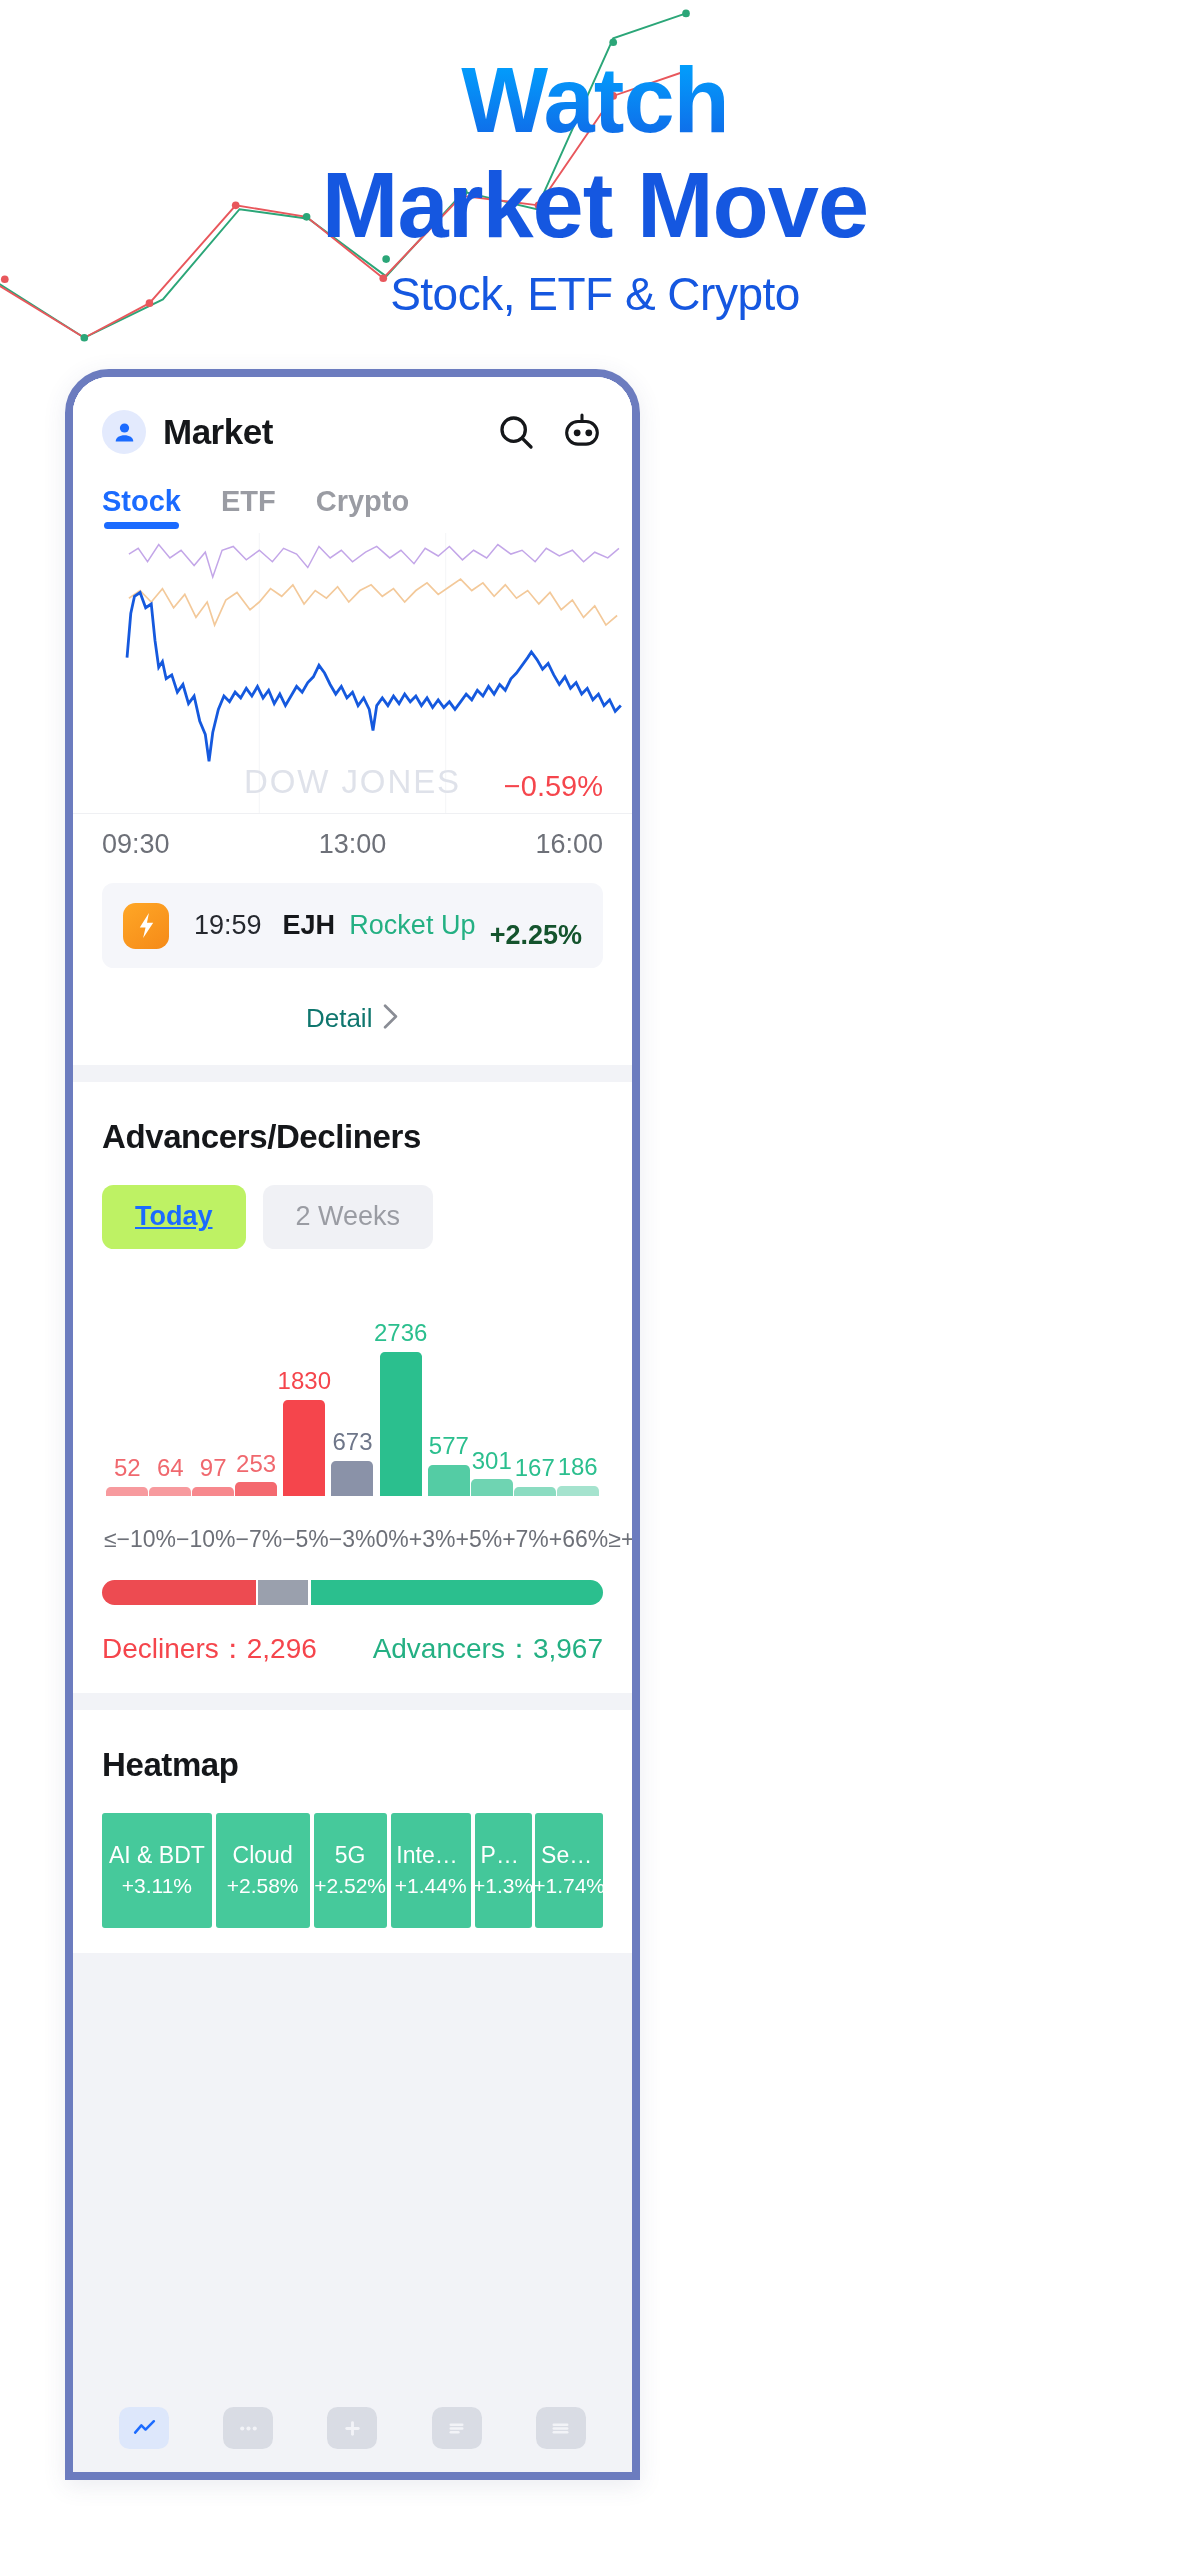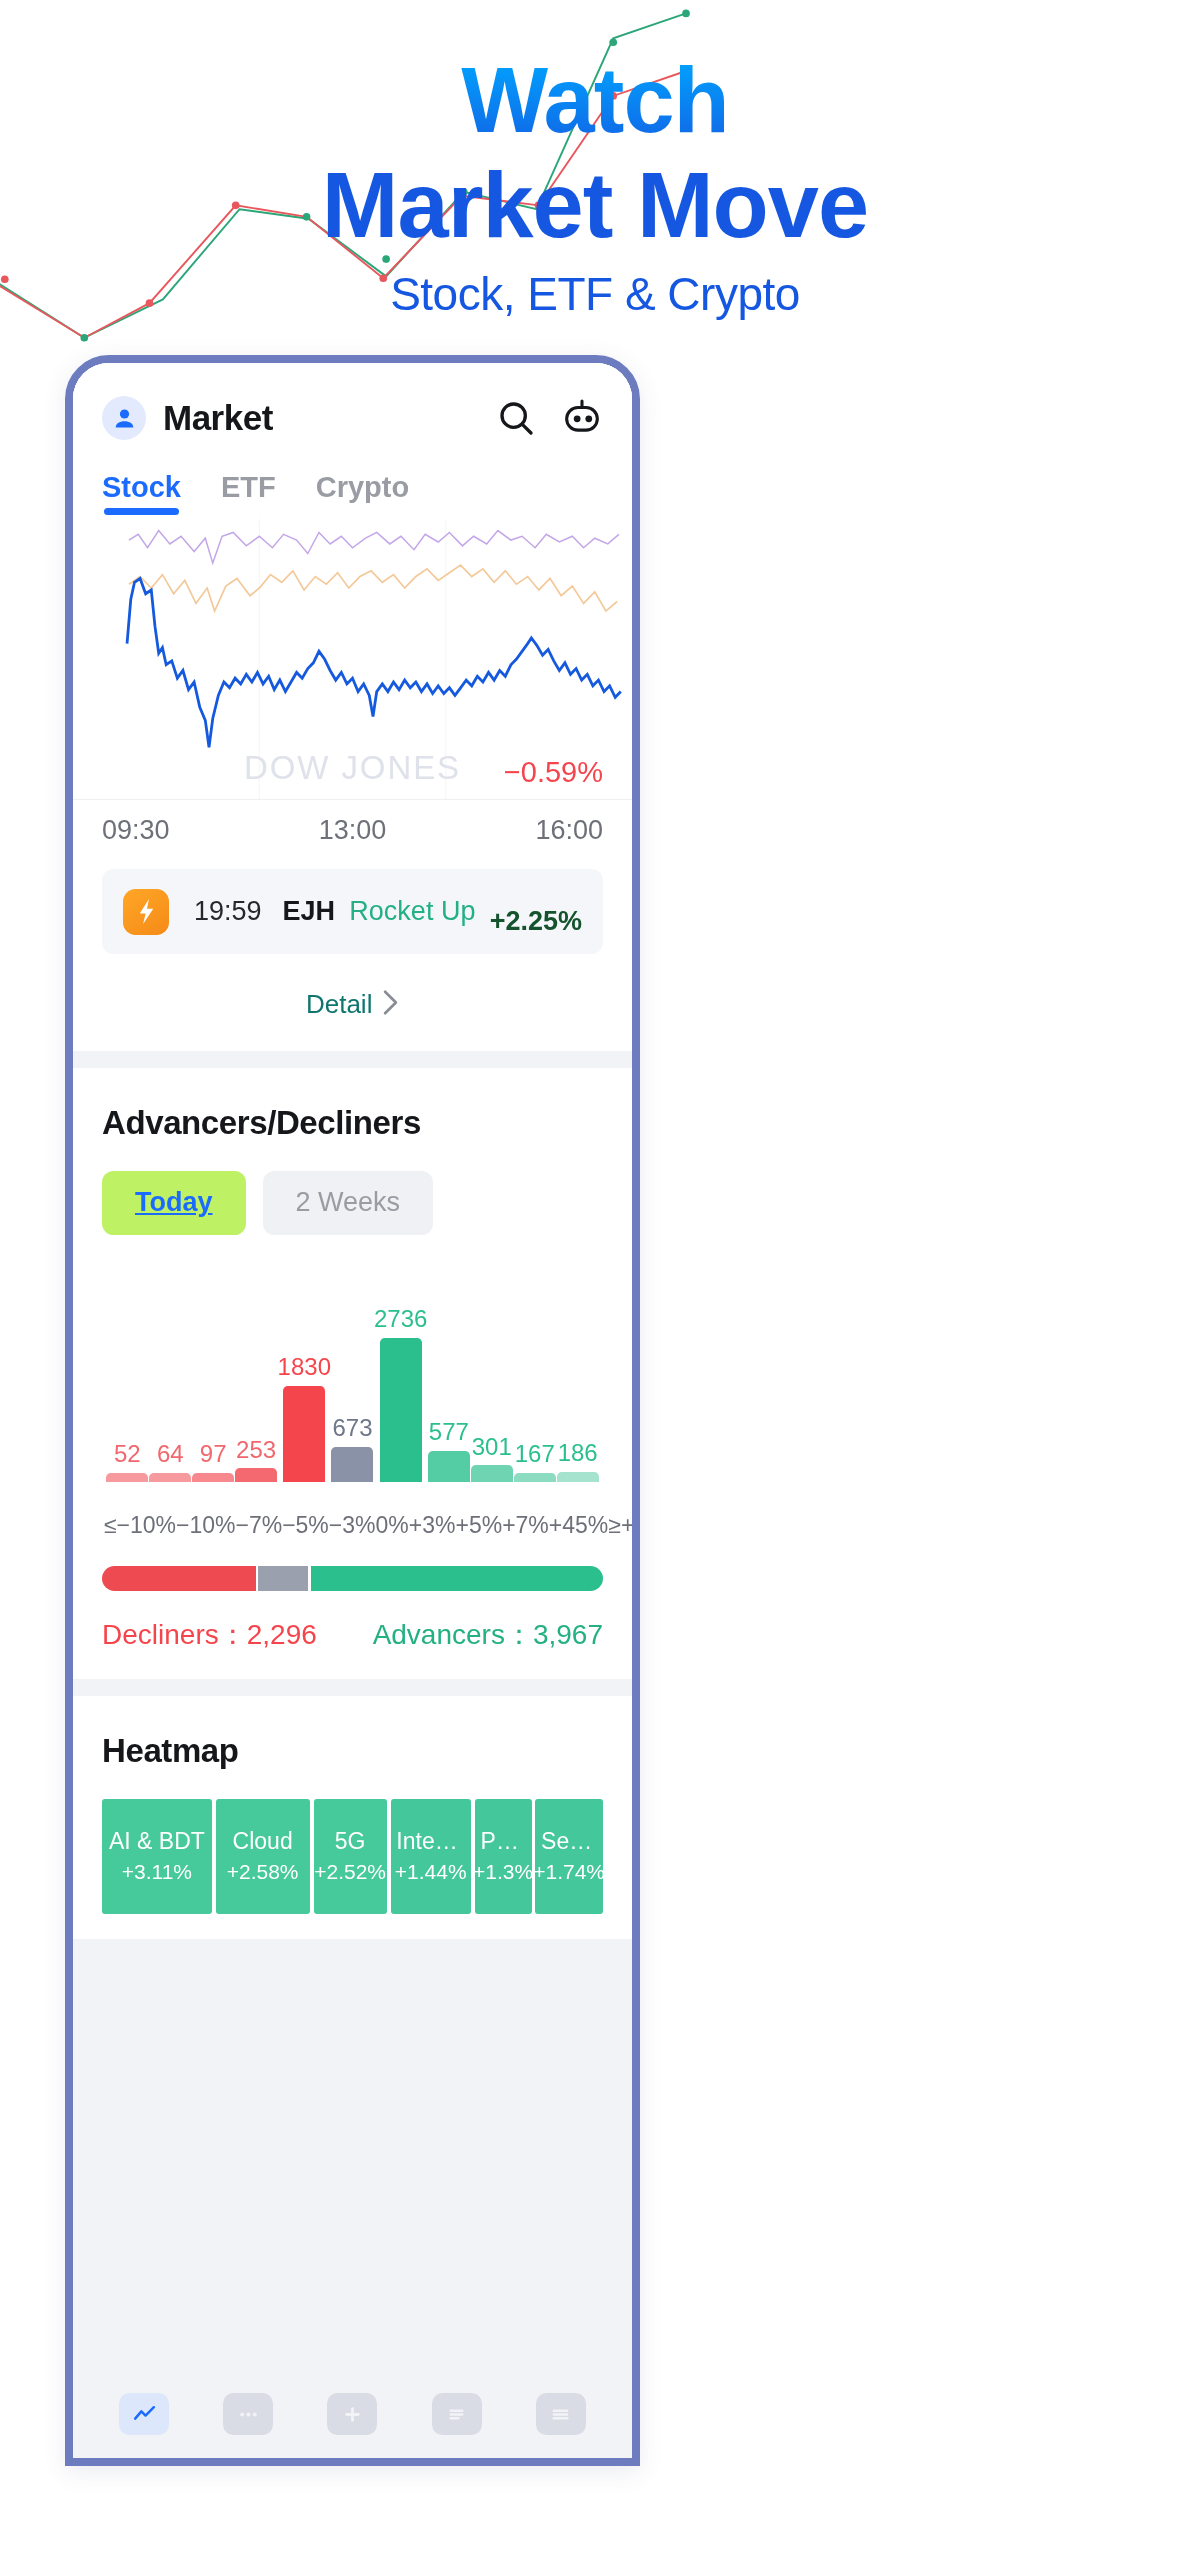--- a/index.html
+++ b/index.html
@@ -24,21 +24,21 @@
     display:inline-block;
   }
   .hero .line2 { display:block; margin-top:13.4px; }
   .hero h2 {
     margin-top:15.3px; font-size:46px; font-weight:normal; color:#1557E0;
     letter-spacing:-0.5px;
   }
 
   
   .phone {
-    position:absolute; left:65px; top:355px;
+    position:absolute; left:65px; top:369px;
     width:575px; height:2111px;
     border:8.6px solid #6C7CBF; border-radius:44px 44px 0 0;
     background:#F3F4F7; overflow:hidden; z-index:4;
     box-shadow:0 5.8px 23px rgba(60,70,120,.10);
   }
   .screen { position:absolute; inset:0; background:#F2F3F7; overflow:hidden; }
 
   .card { background:#ffffff; }
   .gap { height:17px; background:#F2F3F7; }
 
@@ -307,21 +307,21 @@
         <div class="xaxis" id="xaxis">
             <div class="xlab">≤−10%</div>
             <div class="xlab">−10%</div>
             <div class="xlab">−7%</div>
             <div class="xlab">−5%</div>
             <div class="xlab">−3%</div>
             <div class="xlab">0%</div>
             <div class="xlab">+3%</div>
             <div class="xlab">+5%</div>
             <div class="xlab">+7%</div>
-            <div class="xlab">+45%</div>
+            <div class="xlab">+66%</div>
             <div class="xlab">≥+10%</div>
           </div>
 
         <div class="ratio" id="ratio">
             <div style="flex: 31 0 0px; background: rgb(237, 75, 81);"></div>
             <div style="flex: 10 0 0px; background: rgb(154, 160, 173);"></div>
             <div style="flex: 59 0 0px; background: rgb(43, 191, 142);"></div>
           </div>
 
         <div class="totals">

